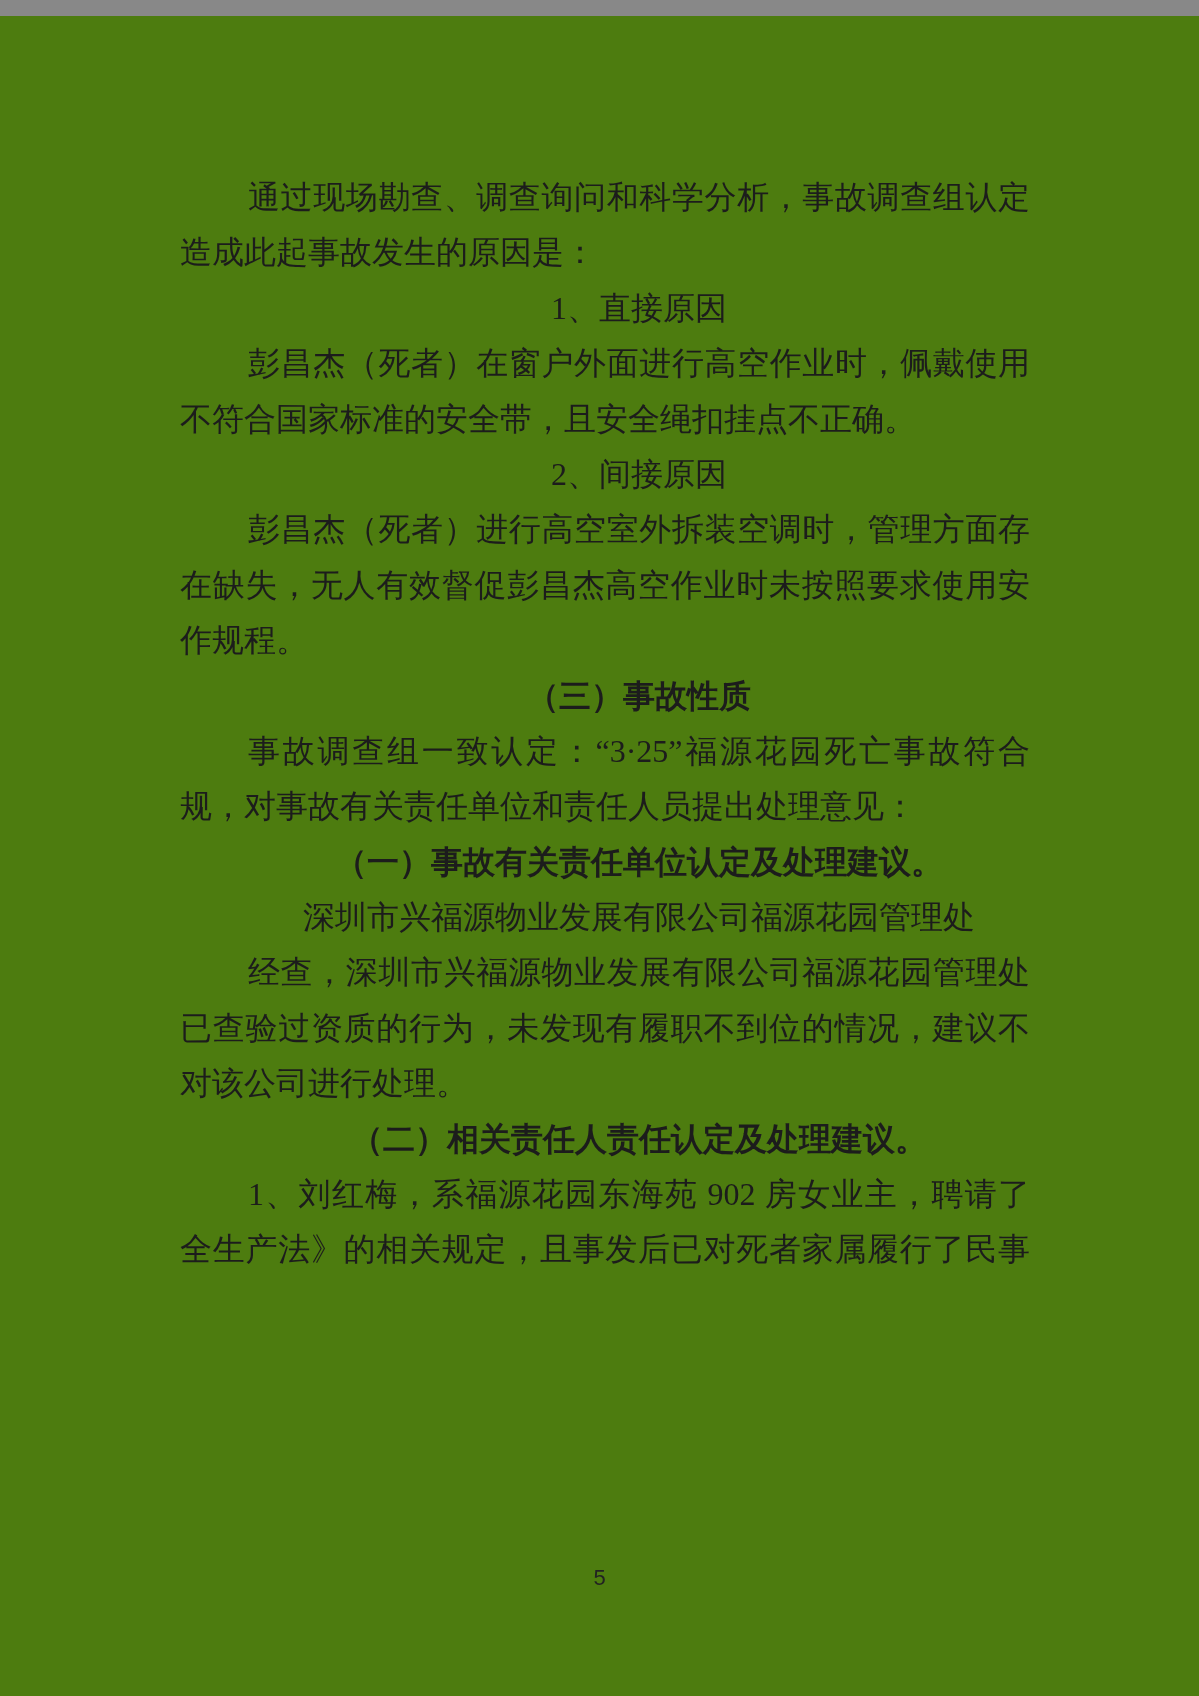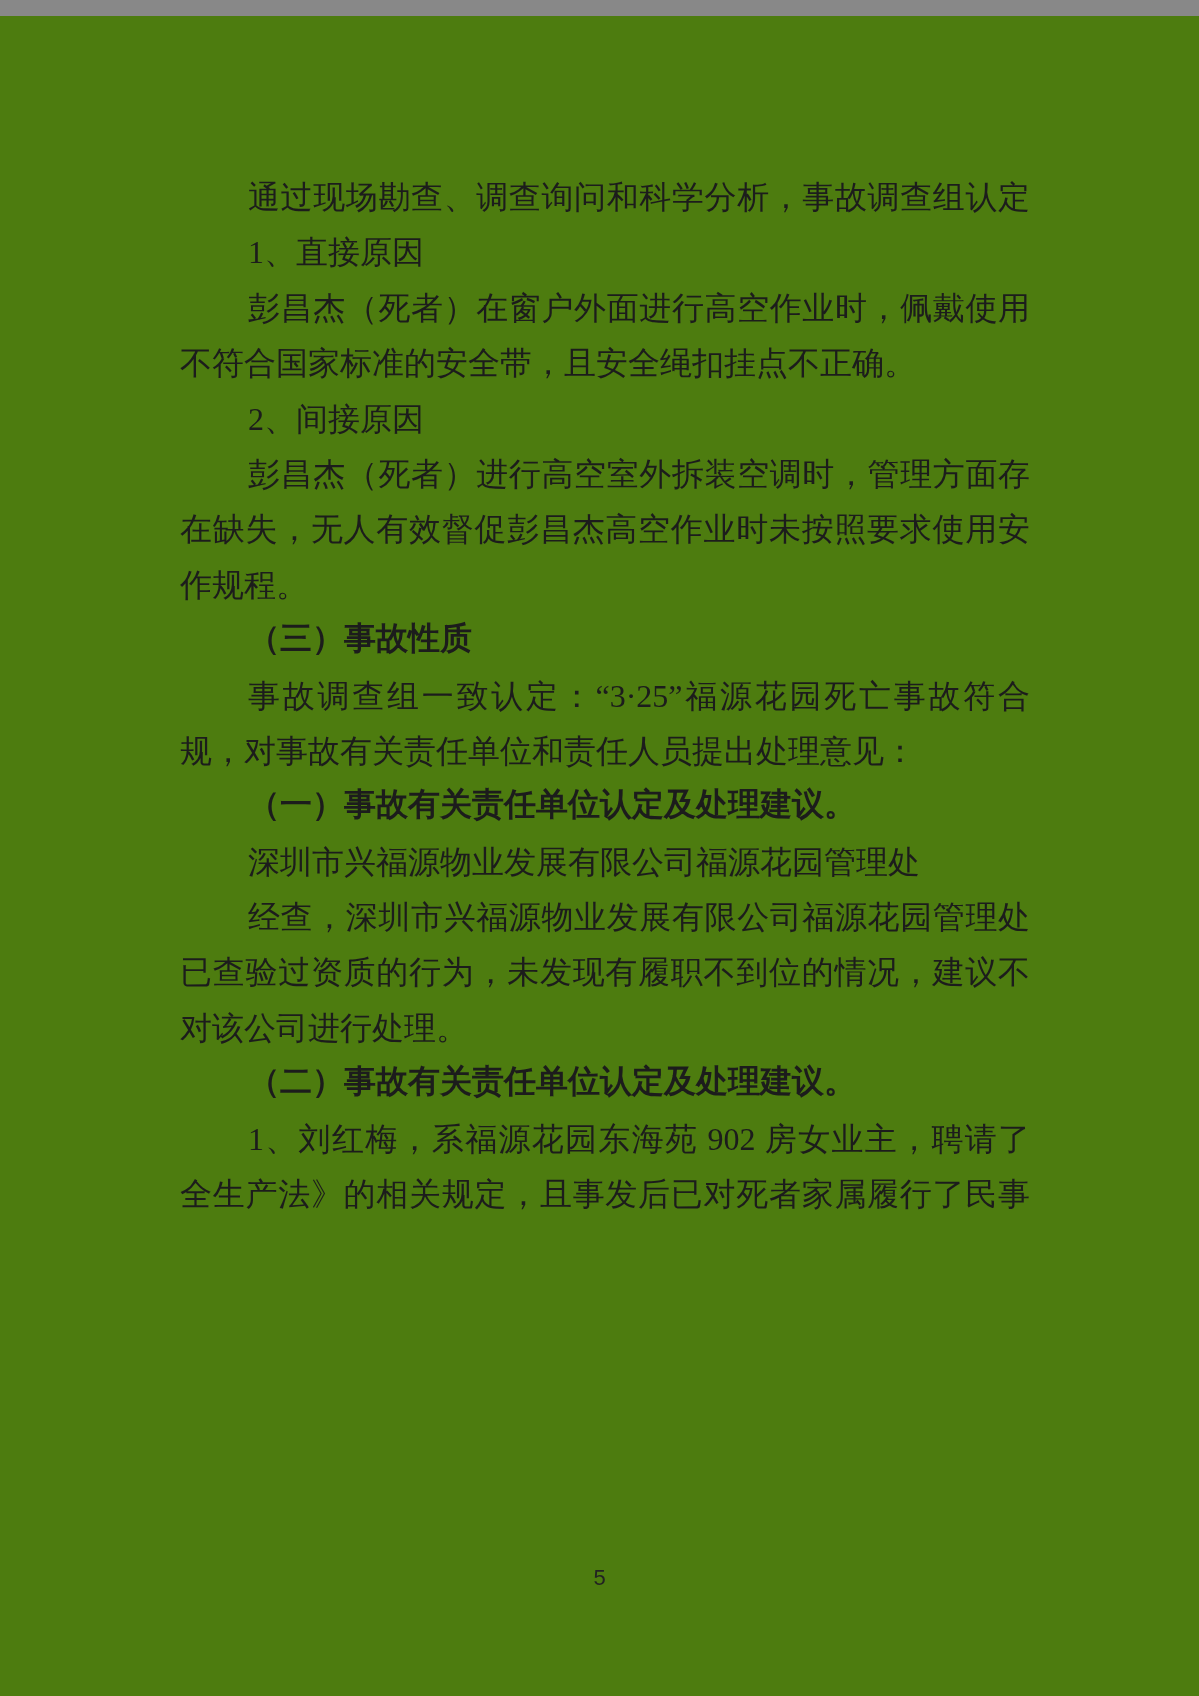--- a/index.html
+++ b/index.html
@@ -31,56 +31,58 @@
     text-align: left;
     white-space: nowrap;
   }
   .line.j {
     text-align: justify;
     text-align-last: justify;
     white-space: normal;
   }
   .line.ind {
     text-indent: 68px;
+    text-align: center;
   }
   .line.h {
-    font-family: Liberation Mono, monospace;
+    font-family: Liberation Sans, sans-serif;
     font-weight: 700;
   }
   .footer {
     position: absolute;
     left: 0;
     right: 0;
     top: 1549px;
     text-align: center;
     font-family: "Liberation Sans", "DejaVu Sans", sans-serif;
     font-size: 22px;
     color: #222;
   }
 </style>
 </head>
 <body>
 
 <div class="page">
   <div class="text-block">
     <div class="line j ind">通过现场勘查、调查询问和科学分析，事故调查组认定</div>
+    <div class="line">造成此起事故发生的原因是：</div>
     <div class="line ind">1、直接原因</div>
     <div class="line j ind">彭昌杰（死者）在窗户外面进行高空作业时，佩戴使用</div>
     <div class="line">不符合国家标准的安全带，且安全绳扣挂点不正确。</div>
     <div class="line ind">2、间接原因</div>
     <div class="line j ind">彭昌杰（死者）进行高空室外拆装空调时，管理方面存</div>
     <div class="line j">在缺失，无人有效督促彭昌杰高空作业时未按照要求使用安</div>
     <div class="line">作规程。</div>
     <div class="line ind h">（三）事故性质</div>
     <div class="line j ind">事故调查组一致认定：“3·25”福源花园死亡事故符合</div>
     <div class="line">规，对事故有关责任单位和责任人员提出处理意见：</div>
     <div class="line ind h">（一）事故有关责任单位认定及处理建议。</div>
     <div class="line ind">深圳市兴福源物业发展有限公司福源花园管理处</div>
     <div class="line j ind">经查，深圳市兴福源物业发展有限公司福源花园管理处</div>
     <div class="line j">已查验过资质的行为，未发现有履职不到位的情况，建议不</div>
     <div class="line">对该公司进行处理。</div>
-    <div class="line ind h">（二）事故有关责任单位认定及处理建议。</div>
+    <div class="line ind h">（二）相关责任人责任认定及处理建议。</div>
     <div class="line j ind">1、刘红梅，系福源花园东海苑 902 房女业主，聘请了</div>
     <div class="line j">全生产法》的相关规定，且事发后已对死者家属履行了民事</div>
   </div>
 
   <div class="footer">5</div>
 </div>
 
 </body></html>

